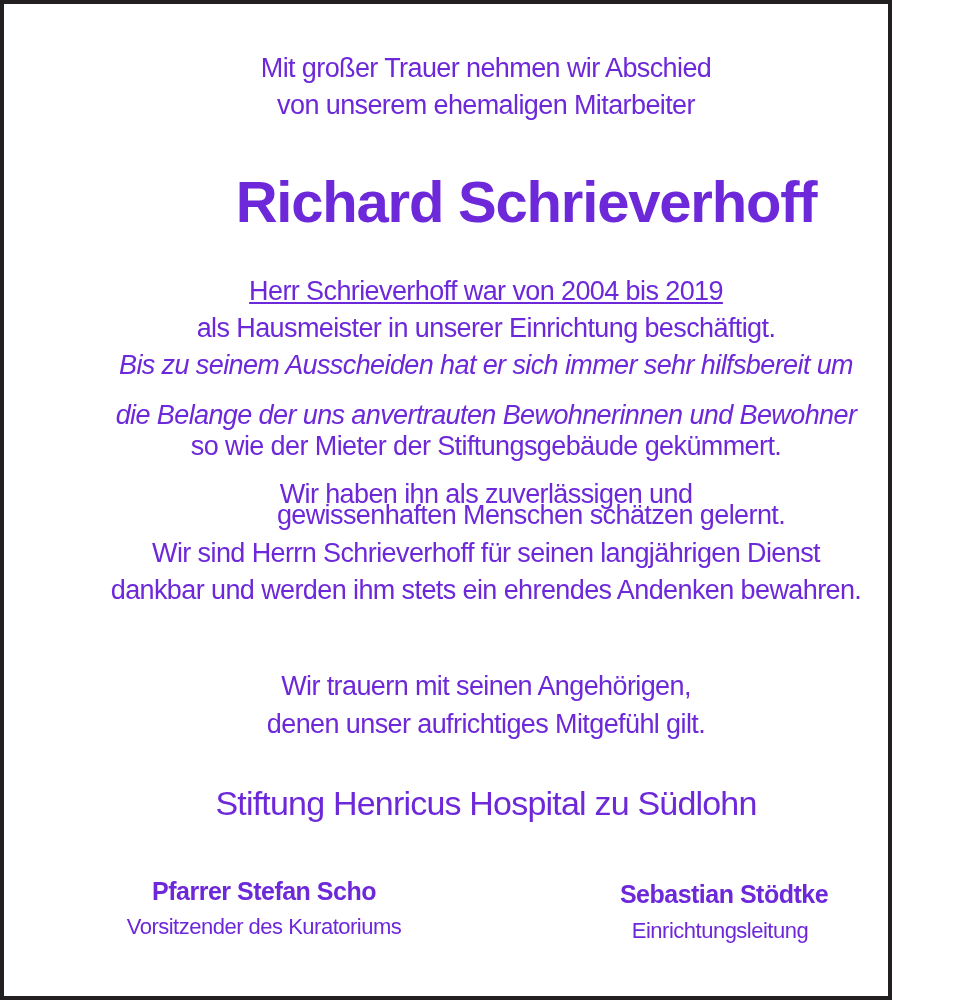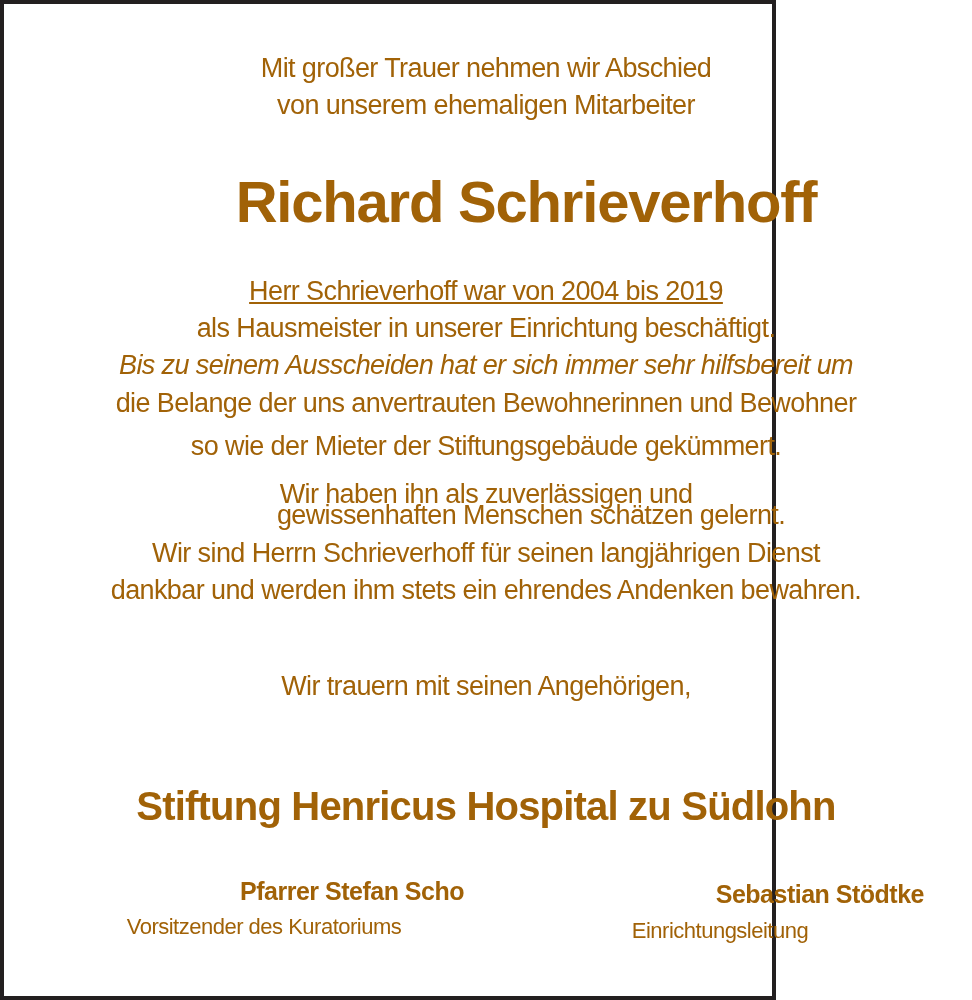--- a/index.html
+++ b/index.html
@@ -1,66 +1,67 @@
 <!DOCTYPE html>
 <html><head>
   <meta charset="utf-8">
   <style>
     html, body { margin: 0; padding: 0; background: #ffffff; }
     body { width: 972px; height: 1000px; overflow: hidden; }
     .frame {
       position: absolute; left: 0; top: 0;
-      width: 776px; height: 1000px;
+      width: 892px; height: 1000px;
       box-sizing: border-box;
       border: 4px solid #231f20;
       background: #ffffff;
-      color: #a16207;
+      color: #6d28d9;
       font-family: "Liberation Sans", "DejaVu Sans", sans-serif;
     }
     .line {
       position: absolute; left: 0; width: 964px;
       text-align: center; white-space: nowrap;
       letter-spacing: -0.6px;
     }
     .intro { font-size: 27px; }
     .name {
       font-size: 58px; font-weight: bold; letter-spacing: -1.2px; margin-left: 40px;
     }
     .body { font-size: 27px; }
-    .org { font-size: 40px; font-weight: bold; letter-spacing: -0.8px; }
+    .org { font-size: 34px; font-weight: normal; letter-spacing: -0.8px; }
     .sig-name {
       position: absolute; font-size: 25px; font-weight: bold;
-      white-space: nowrap; text-align: right; letter-spacing: -0.5px;
+      white-space: nowrap; text-align: center; letter-spacing: -0.5px;
     }
     .sig-role {
       position: absolute; font-size: 22px;
       white-space: nowrap; text-align: center; letter-spacing: -0.5px;
     }
   </style>
 </head>
 <body>
 
 <div class="frame">
 
   <div class="line intro" style="top:49px;">Mit großer Trauer nehmen wir Abschied</div>
   <div class="line intro" style="top:86px;">von unserem ehemaligen Mitarbeiter</div>
 
   <div class="line name" style="top:164px;">Richard Schrieverhoff</div>
 
   <div class="line body" style="top:272px;text-decoration:underline;">Herr Schrieverhoff war von 2004 bis 2019</div>
   <div class="line body" style="top:309px;">als Hausmeister in unserer Einrichtung beschäftigt.</div>
   <div class="line body" style="top:346px;font-style:italic;">Bis zu seinem Ausscheiden hat er sich immer sehr hilfsbereit um</div>
-  <div class="line body" style="top:384px;">die Belange der uns anvertrauten Bewohnerinnen und Bewohner</div>
+  <div class="line body" style="top:396px;font-style:italic;">die Belange der uns anvertrauten Bewohnerinnen und Bewohner</div>
   <div class="line body" style="top:427px;">so wie der Mieter der Stiftungsgebäude gekümmert.</div>
   <div class="line body" style="top:475px;">Wir haben ihn als zuverlässigen und</div>
   <div class="line body" style="top:496px;padding-left:45px;">gewissenhaften Menschen schätzen gelernt.</div>
   <div class="line body" style="top:534px;">Wir sind Herrn Schrieverhoff für seinen langjährigen Dienst</div>
   <div class="line body" style="top:571px;">dankbar und werden ihm stets ein ehrendes Andenken bewahren.</div>
 
   <div class="line body" style="top:667px;">Wir trauern mit seinen Angehörigen,</div>
+  <div class="line body" style="top:705px;">denen unser aufrichtiges Mitgefühl gilt.</div>
 
   <div class="line org" style="top:780px;">Stiftung Henricus Hospital zu Südlohn</div>
 
   <div class="sig-name" style="left:60px; width:400px; top:873px;">Pfarrer Stefan Scho</div>
   <div class="sig-role" style="left:60px; width:400px; top:910px;">Vorsitzender des Kuratoriums</div>
 
   <div class="sig-name" style="left:520px; width:400px; top:876px;">Sebastian Stödtke</div>
   <div class="sig-role" style="left:516px; width:400px; top:914px;">Einrichtungsleitung</div>
 
 </div>

